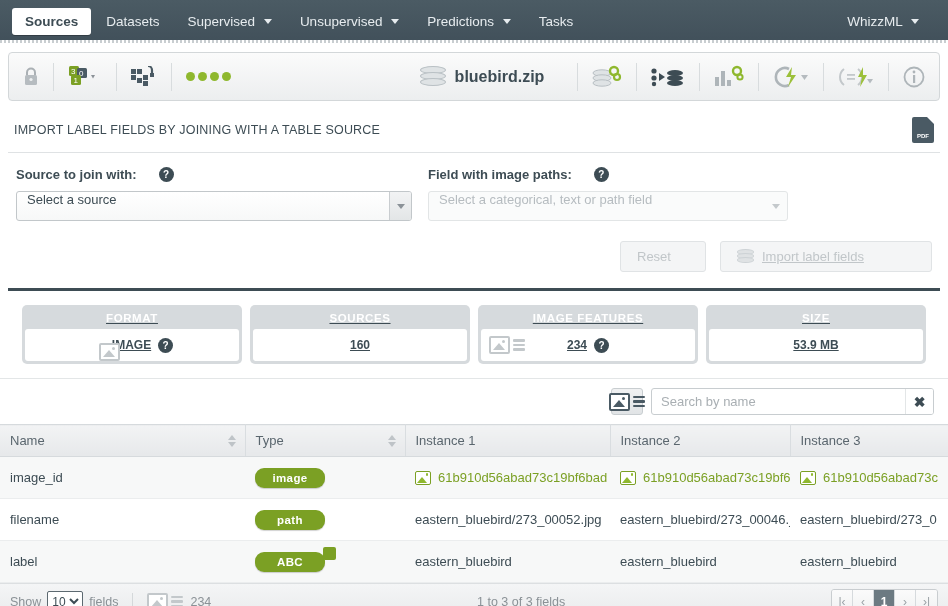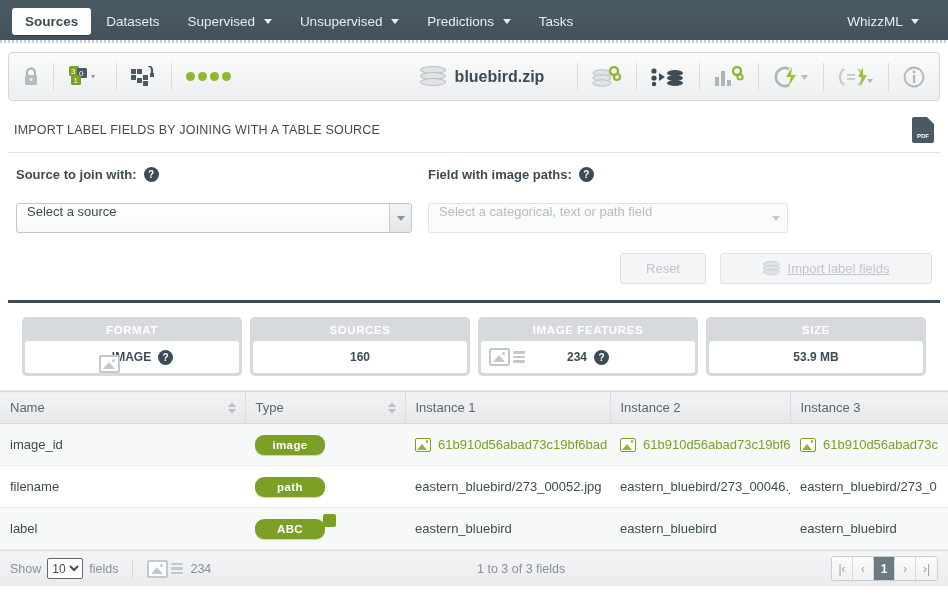--- a/index.html
+++ b/index.html
@@ -79,21 +79,21 @@
   .panel-title{ font-size:12.5px; letter-spacing:.2px; color:#3d4c54; padding-top:6px;}
   .pdf-icon{ width:22px;height:26px;background:#4a5a64;border-radius:2px;color:#fff;
     font-size:6px;font-weight:bold;display:flex;align-items:flex-end;justify-content:center;
     padding-bottom:4px; position:relative; cursor:pointer;}
   .pdf-icon:before{content:"";position:absolute;top:0;right:0;border-top:7px solid #fff;
     border-left:7px solid transparent;}
 
   .form-row{ display:flex; padding:14px 8px 0 8px; }
   .form-col{ width:396px; }
   .form-col.second{ margin-left:16px; width:360px;}
-  .lbl{ font-weight:bold; font-size:13px; display:flex;align-items:center;gap:7px;margin-bottom:21px;}
+  .lbl{ font-weight:bold; font-size:13px; display:flex;align-items:center;gap:22px;margin-bottom:9px;}
   .qmark{
     width:15px;height:15px;border-radius:50%;background:#3d4c54;color:#fff;
     font-size:10px;font-weight:bold;display:inline-flex;align-items:center;justify-content:center;
     cursor:pointer; flex:none;
   }
 
   .select{
     height:30px; border:1px solid #c2c7ca; border-radius:3px;
     background:linear-gradient(to bottom,#ffffff,#f7f8f8);
     display:flex; align-items:flex-start; font-size:13px; color:#3d4c54;
@@ -110,32 +110,32 @@
   .select.disabled{
     background:#fafbfb; border-color:#e2e5e6; color:#b6bcc0; cursor:default;
   }
   .select.disabled .arrow-box{ background:transparent; border-left:none; }
   .select.disabled .arrow-dn{ border-top-color:#c4c9cc; }
 
   .btn-row{ display:flex; justify-content:flex-end; gap:14px; padding:20px 8px 0 0;}
   .btn{
     height:31px; min-width:86px; border:1px solid #e0e3e5; border-radius:3px;
     background:#f4f5f6; color:#c1c6c9; font-size:13px;
-    display:flex;align-items:center;justify-content:center;gap:8px; padding:0 16px;
+    display:flex;align-items:center;gap:8px; padding:0 16px;
     cursor:default;
   }
   .btn.wide{ min-width:212px;text-decoration:underline; }
   .cyl-sm{ position:relative;width:17px;height:15px;display:inline-block;}
   .cyl-sm i{position:absolute;left:0;width:17px;height:5.5px;border-radius:50%;
     background:#dfe2e4;border:1px solid #cdd2d5;}
   .cyl-sm i:nth-child(1){top:0}.cyl-sm i:nth-child(2){top:4px}.cyl-sm i:nth-child(3){top:8px}
 
   
   .cards{ display:flex; gap:8px; padding:14px 14px 0 14px; }
-  .card{ flex:1; background:#d6dadd; border-radius:5px; padding:3px; }
+  .card{ flex:1; background:#d6dadd; border-radius:5px; padding:3px;text-decoration:underline; }
   .card-title{ text-align:center; color:#ffffff; font-size:11.5px; font-weight:bold;
     letter-spacing:.6px; padding:4px 0 5px; }
   .card-body{
     background:#fff; border-radius:3px; height:32px;
     display:flex; align-items:center; justify-content:center; position:relative;
     font-size:12px; font-weight:bold; color:#3d4c54;
   }
   .card-icon{ position:absolute; left:8px; top:50%; transform:translateY(-50%); }
   .val-wrap{ display:flex;align-items:center;gap:7px; }
 
@@ -466,20 +466,36 @@
     <div class="card">
       <div class="card-title">SIZE</div>
       <div class="card-body">
         <span>53.9 MB</span>
       </div>
     </div>
   </div>
 </div>
 
 <div class="tbl-wrap">
+  <div class="tbl-tools">
+    <div class="tool-toggle">
+      <span class="img-list">
+        <span class="img-icon dark"></span>
+        <span class="bars dark">
+            <b></b>
+            <b></b>
+            <b></b>
+          </span>
+      </span>
+    </div>
+    <div class="search-box">
+      <input class="search-input" placeholder="Search by name" style="">
+      <span class="clear-x">✖</span>
+    </div>
+  </div>
 
   <table>
     <colgroup>
       <col style="width:245px">
         <col style="width:160px">
         <col style="width:205px">
       <col style="width:180px">
         <col style="width:158px">
     </colgroup>
     <thead>

